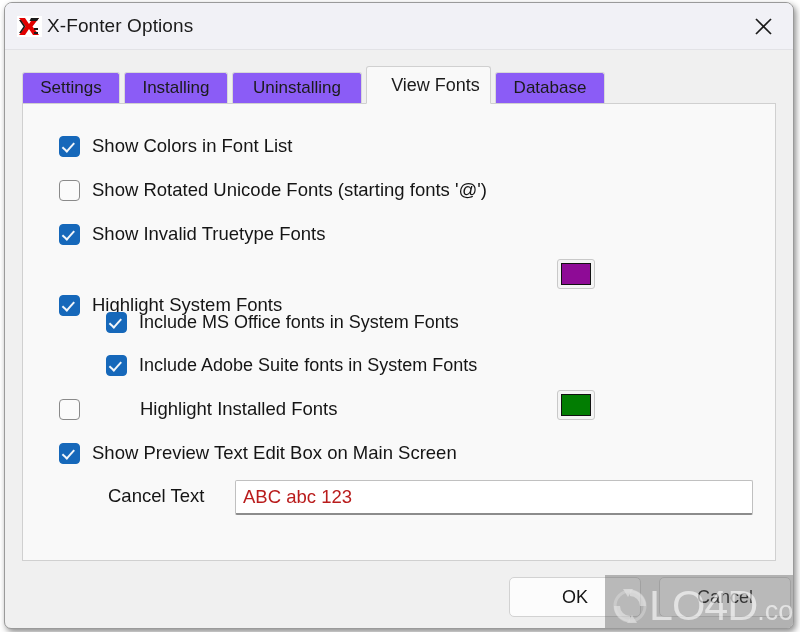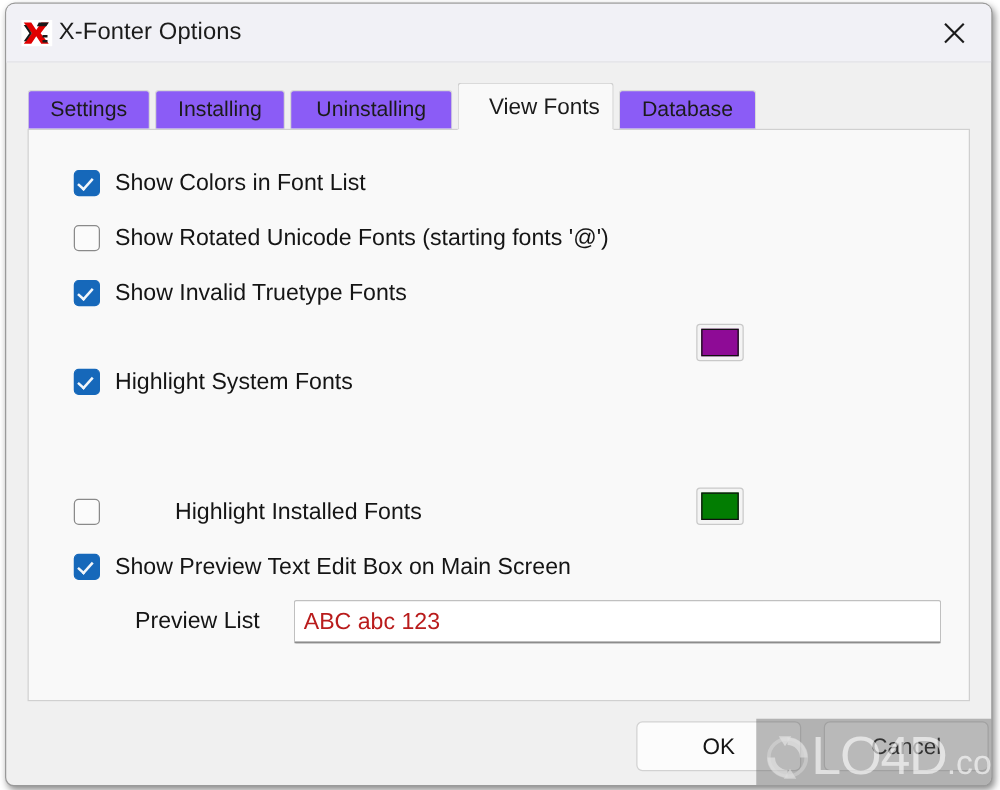--- a/index.html
+++ b/index.html
@@ -308,42 +308,50 @@
     <div class="opt-row" style="left:36px; top:117px;">
       <span class="cbox on"></span>
       <span class="opt-label">Show Invalid Truetype Fonts</span>
     </div>
 
     <div class="opt-row" style="left:36px; top:161px;margin-top:27px;">
       <span class="cbox on"></span>
       <span class="opt-label">Highlight System Fonts</span>
     </div>
 
-
+    <div class="opt-row sub" style="left:83px; top:205px;">
+      <span class="cbox on"></span>
+      <span class="opt-label">Include MS Office fonts in System Fonts</span>
+    </div>
+
+    <div class="opt-row sub" style="left:83px; top:248px;">
+      <span class="cbox on"></span>
+      <span class="opt-label">Include Adobe Suite fonts in System Fonts</span>
+    </div>
 
     <div class="opt-row" style="left:36px; top:292px;gap:48px;">
       <span class="cbox off"></span>
       <span class="opt-label">Highlight Installed Fonts</span>
     </div>
 
     <div class="opt-row" style="left:36px; top:336px;">
       <span class="cbox on"></span>
       <span class="opt-label">Show Preview Text Edit Box on Main Screen</span>
     </div>
 
     <div class="swatch" style="left:534px; top:155px;">
       <i style="background:#8e0b96"></i>
     </div>
     <div class="swatch" style="left:534px; top:286px;">
       <i style="background:#027d02"></i>
     </div>
 
   </div>
 
-  <div id="preview-label">Preview List</div>
+  <div id="preview-label">Cancel Text</div>
   <input id="preview-input" type="text" value="ABC abc 123" style="">
 
   <div class="dlg-btn" id="btn-ok">OK</div>
   <div class="dlg-btn" id="btn-cancel">Cancel</div>
 
   <div id="watermark">
     <div id="wm-logo">
       <svg width="46" height="46" viewBox="0 0 46 46">
         <path d="M23 7 A16 16 0 0 1 39 23 L33 23 A10 10 0 0 0 23 13 Z" fill="#ffffff" opacity="0.75"></path>
         <path d="M23 39 A16 16 0 0 1 7 23 L13 23 A10 10 0 0 0 23 33 Z" fill="#ffffff" opacity="0.75"></path>

